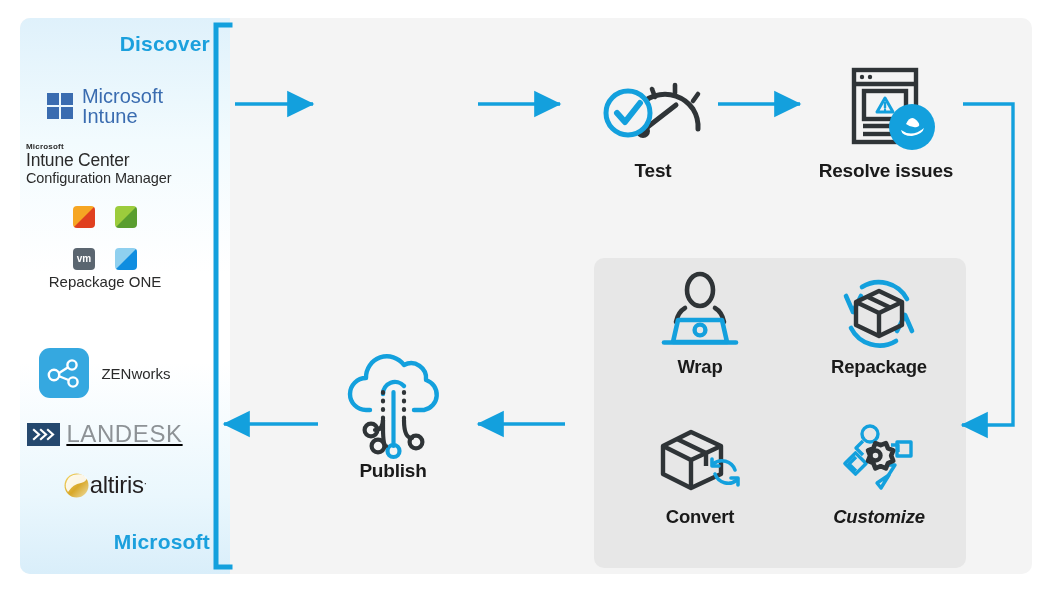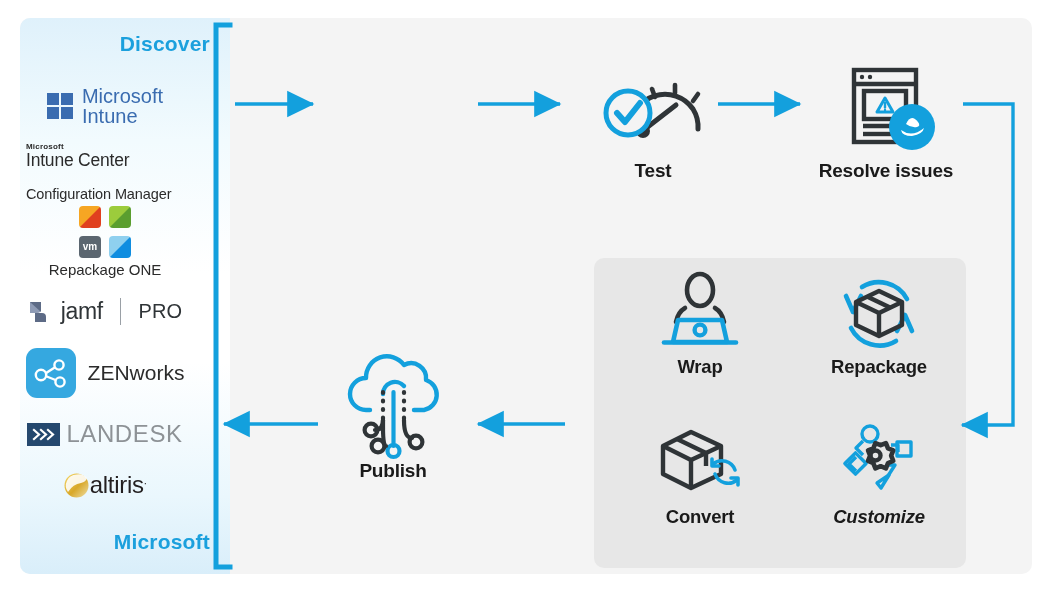--- a/index.html
+++ b/index.html
@@ -85,29 +85,29 @@
     color: #3a6cb0;
     font-size: 20px;
     line-height: 20px;
     font-weight: 400;
   }
 
   
   .sccm { top: 142px; flex-direction: column; align-items: flex-start; padding-left: 26px; }
   .sccm .ms-sup { font-size: 8px; color: #2b2b2b; letter-spacing: .2px; line-height: 9px; font-weight: bold;}
   .sccm .sc-line1 { font-size: 17.5px; color: #2b2b2b; line-height: 19px; letter-spacing:-.2px;}
-  .sccm .sc-line2 { font-size: 14.5px; color: #2b2b2b; line-height: 17px; letter-spacing:-.1px;margin-top:16px;}
+  .sccm .sc-line2 { font-size: 14.5px; color: #2b2b2b; line-height: 17px; letter-spacing:-.1px;}
 
   
   .wsone { top: 206px; flex-direction: column; gap: 3px; }
   .ws-grid {
     display: grid;
     grid-template-columns: 22px 22px;
     grid-template-rows: 22px 22px;
-    gap: 8px;
+    gap: 20px;
   }
   .ws-grid span { border-radius: 4px; display:block; position: relative; overflow:hidden;}
   .ws-a { background: linear-gradient(135deg,#f6a623 0%,#f6a623 48%,#e0401f 52%,#e0401f 100%); }
   .ws-b { background: linear-gradient(135deg,#9ccc3c 0%,#9ccc3c 48%,#5a9e2f 52%,#5a9e2f 100%); }
   .ws-c { background:#5b6670; color:#fff; font-size:10px; font-weight:bold; text-align:center; line-height:22px; font-family:"Liberation Sans",sans-serif;}
   .ws-d { background: linear-gradient(135deg,#8fd0ef 0%,#8fd0ef 48%,#0f8de0 52%,#0f8de0 100%); }
   .ws-label { font-size: 15px; color: #2b2b2b; }
 
   
   .jamf { top: 298px; gap: 8px; }
@@ -117,24 +117,24 @@
   .jamf-pro { font-size: 20px; color: #2f3437; letter-spacing:.2px;}
 
   
   .zen { top: 348px; gap: 12px; }
   .zen-badge {
     width: 50px; height: 50px;
     background: #35a8e0;
     border-radius: 11px;
     display: flex; align-items: center; justify-content: center;
   }
-  .zen-label { font-size: 21px; color: #2b2b2b; }
-
-  
-  .landesk { top: 420px; gap: 6px; }
+  .zen-label { font-size: 15px; color: #2b2b2b; }
+
+  
+  .landesk { top: 420px; gap: 6px; text-decoration: underline; }
   .ld-badge {
     width: 33px; height: 23px;
     background: #24486e;
     display: flex; align-items: center; justify-content: center;
   }
   .ld-text { font-size: 24px; color: #8d9296; letter-spacing: .6px; }
 
   
   .altiris { top: 471px; }
   .alt-text { font-size: 24px; color: #231f20; letter-spacing:-.3px; }
@@ -227,32 +227,20 @@
   <div class="logo-row wsone">
     <span class="ws-grid">
       <span class="ws-a"></span>
       <span class="ws-b"></span>
       <span class="ws-c">vm</span>
       <span class="ws-d"></span>
     </span>
     <span class="ws-label">Repackage ONE</span>
   </div>
 
-  <div class="logo-row jamf">
-    <span class="jamf-mark">
-      <svg width="25" height="24" viewBox="0 0 25 24">
-        <path d="M2 2 H13 V9 Q13 13 9 13 H2 Z" fill="#8e9bb5"></path>
-        <path d="M2 2 L13 12 V2 Z" fill="#5d6b86"></path>
-        <path d="M7 13 H14 Q18 13 18 17 V22 H7 Z" fill="#5d6b86"></path>
-      </svg>
-    </span>
-    <span class="jamf-text">jamf</span>
-    <span class="jamf-div"></span>
-    <span class="jamf-pro">PRO</span>
-  </div>
 
   <div class="logo-row zen">
     <span class="zen-badge">
       <svg width="34" height="30" viewBox="0 0 34 30">
         <line x1="9" y1="17" x2="23" y2="8" stroke="#fff" stroke-width="2.4"></line>
         <line x1="9" y1="17" x2="24" y2="23" stroke="#fff" stroke-width="2.4"></line>
         <circle cx="7" cy="17" r="5.2" fill="#35a8e0" stroke="#fff" stroke-width="2.4"></circle>
         <circle cx="25" cy="7" r="4.6" fill="#35a8e0" stroke="#fff" stroke-width="2.4"></circle>
         <circle cx="26" cy="24" r="4.6" fill="#35a8e0" stroke="#fff" stroke-width="2.4"></circle>
       </svg>

